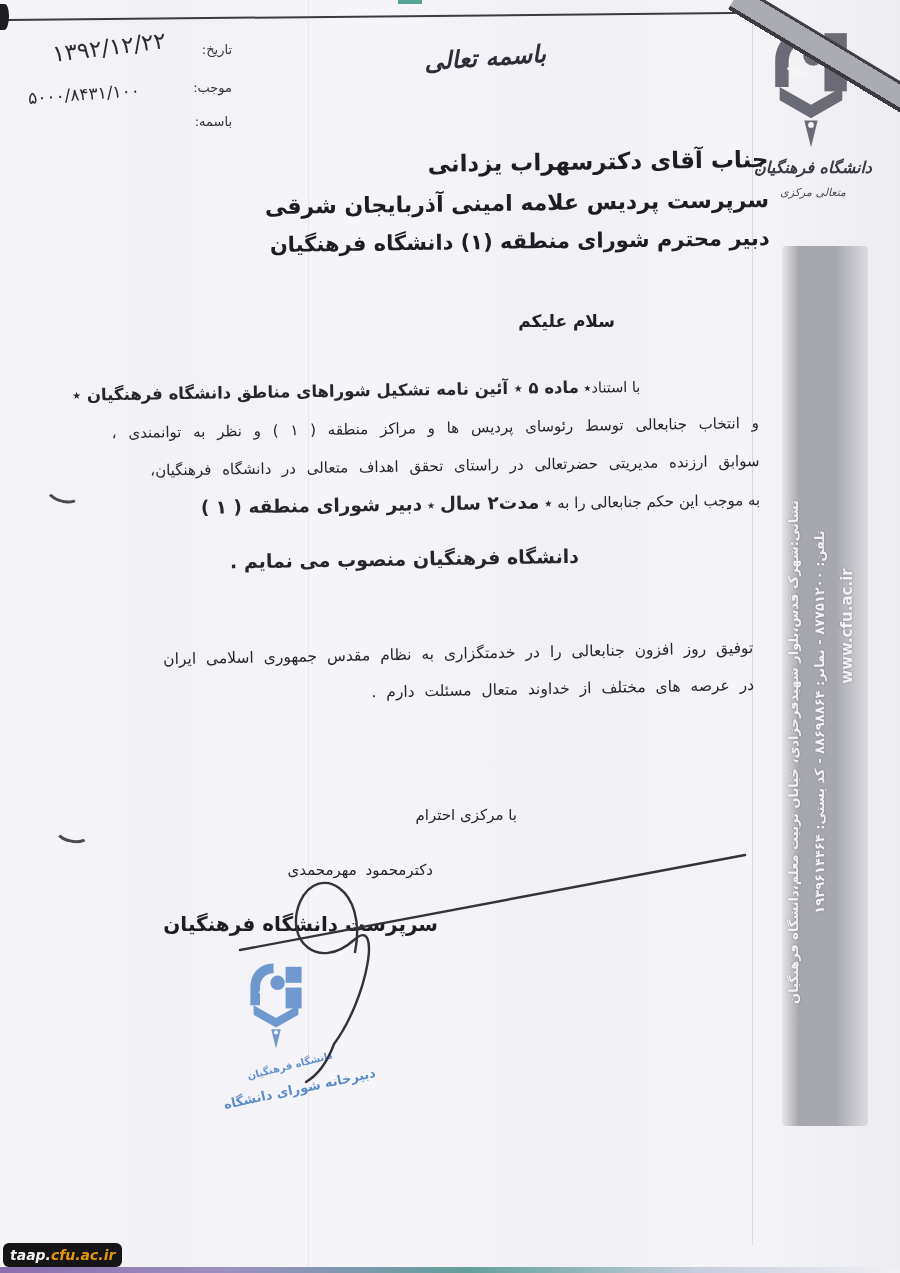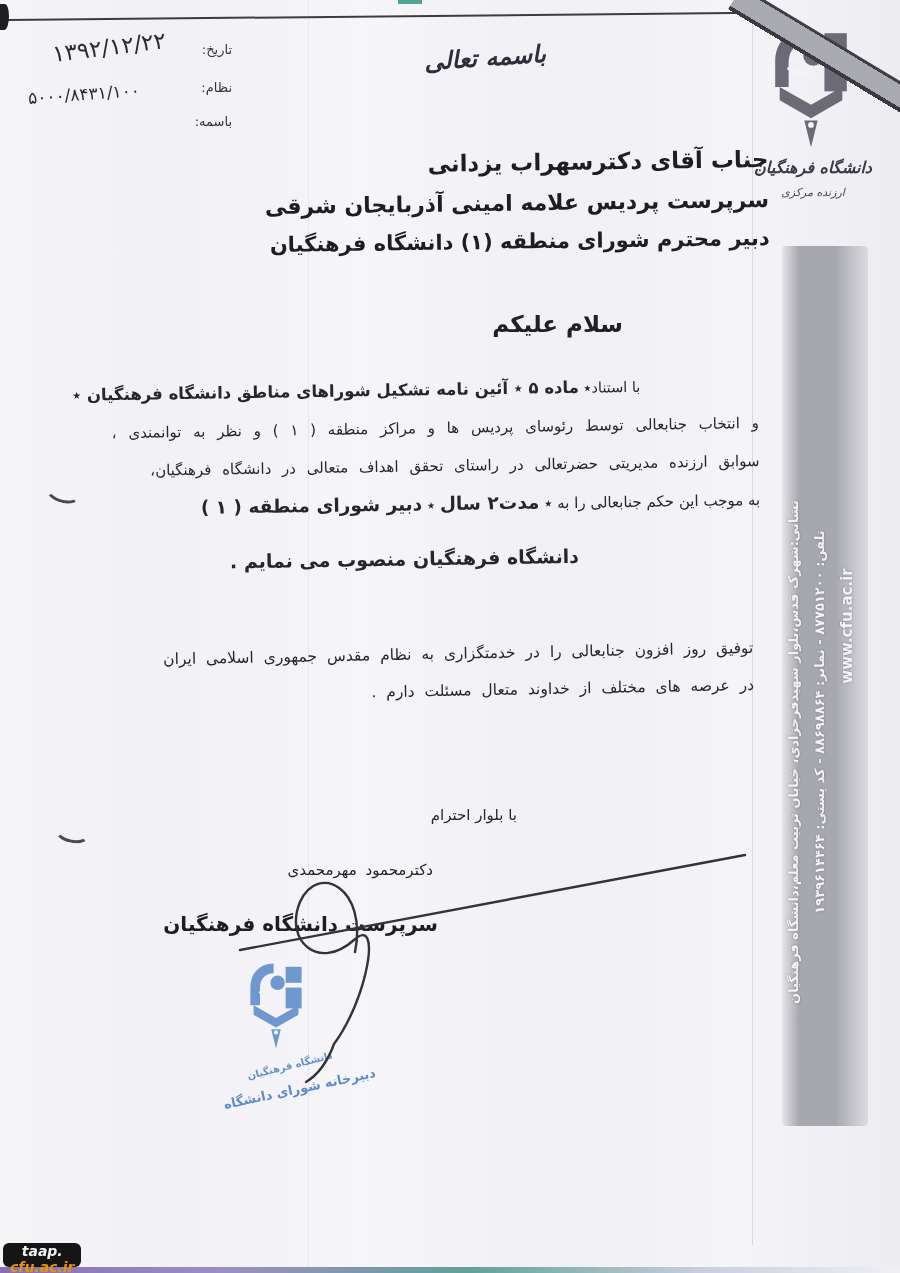--- a/index.html
+++ b/index.html
@@ -44,21 +44,21 @@
   #logo-org-unit { position:absolute; left:760px; top:186px; width:106px; text-align:center;
     font-size:11px; font-style:italic; color:#4a4a54; direction:rtl; }
 
   
   #recipient { position:absolute; right:132px; top:146px; text-align:right; direction:rtl;
     color:#1d1d24; transform:rotate(-0.8deg); transform-origin:right top; }
   #recipient .r1 { font-size:23px; font-weight:bold; margin-bottom:15px; white-space:nowrap; }
   #recipient .r2 { font-size:22px; font-weight:bold; margin-bottom:14px; white-space:nowrap; }
   #recipient .r3 { font-size:21px; font-weight:bold; white-space:nowrap; }
 
-  #salutation { position:absolute; right:277px; top:311px; font-size:23px; font-weight:bold;
+  #salutation { position:absolute; right:285px; top:311px; font-size:17px; font-weight:bold;
     color:#202027; direction:rtl; }
 
   
   #para1 { position:absolute; right:142px; top:366px; width:718px; direction:rtl;
     color:#26262c; transform:rotate(-0.9deg); transform-origin:right top; }
   .pline { height:38px; line-height:38px; white-space:nowrap; text-align:right; font-size:15px; }
   .l1 { padding-right:118px; }
   .l1 .intro { font-size:14.5px; }
   .l1 .b { font-size:16.5px; font-weight:bold; }
   .l2 { word-spacing:7px; letter-spacing:.2px; }
@@ -93,21 +93,21 @@
       rgba(122,122,132,.62) 62%,rgba(122,122,132,.16) 100%); }
   .side-text { position:absolute; transform:rotate(-90deg); transform-origin:top left;
     direction:rtl; color:#f3f3f5; font-weight:bold; white-space:nowrap; text-align:center;
     text-shadow:0 0 2px rgba(80,80,90,.6); }
   #sidebar-address { left:786px; top:1088px; width:672px; font-size:13px; }
   #sidebar-contact { left:812px; top:1012px; width:580px; font-size:13px; }
   #sidebar-website { left:838px; top:772px; width:292px; font-size:15px; direction:ltr; }
 
   
   #watermark { position:absolute; left:3px; top:1243px; height:24px; padding:0 7px;
-    background:#151515; border-radius:6px; display:flex; align-items:center; z-index:8;flex-direction:column; }
+    background:#151515; border-radius:6px; display:flex; align-items:center; z-index:8; }
   #watermark span { font-size:14px; font-weight:bold; font-style:italic;
     font-family:"DejaVu Sans", sans-serif; }
   #watermark .wm-prefix { color:#f2f2f2; }
   #watermark .wm-domain { color:#e8930c; }
 </style>
 </head>
 <body>
 
 <div id="page">
 
@@ -115,41 +115,41 @@
   <div id="corner-mark"></div>
   <div id="top-edge-dash"></div>
   <div id="corner-band"></div>
   <div class="vstreak" style="left:752px; top:0; height:1245px;"></div>
   <div class="vstreak" style="left:308px; top:0; height:1273px; opacity:.5;"></div>
   <div class="crescent" style="left:46px; top:480px; transform:rotate(14deg);"></div>
   <div class="crescent" style="left:55px; top:820px; transform:rotate(10deg);"></div>
   <div id="bottom-strip"></div>
 
   <div class="meta-label fa" style="right:668px; top:42px;text-align:center;">تاریخ:</div>
-  <div class="meta-label fa" style="right:668px; top:80px;">نظام:</div>
+  <div class="meta-label fa" style="right:668px; top:80px;">موجب:</div>
   <div class="meta-label fa" style="right:668px; top:114px;">باسمه:</div>
   <div id="handwritten-date" class="handwrite fa">۱۳۹۲/۱۲/۲۲</div>
   <div id="handwritten-number" class="handwrite fa">۵۰۰۰/۸۴۳۱/۱۰۰</div>
 
   <div id="bismillah" class="fa">باسمه تعالی</div>
 
   <svg id="university-logo" width="118" height="132" viewBox="0 0 100 118">
     <g fill="#6b6b76">
       <path d="M47,6 C30,6 18,18 18,35 L18,58 L30,58 L30,36 C30,25 37,18 47,18 Z"></path>
       <circle cx="52" cy="30" r="9"></circle>
       <rect x="62" y="10" width="20" height="20"></rect>
       <rect x="62" y="36" width="20" height="26"></rect>
       <path d="M22,58 L50,74 L78,58 L78,70 L50,86 L22,70 Z"></path>
       <path d="M44,88 L50,112 L56,88 Z"></path>
     </g>
     <circle cx="50" cy="92" r="2.6" fill="#f4f4f8"></circle>
     <path d="M30,40 q8,9 18,6" stroke="#f4f4f8" stroke-width="5" fill="none"></path>
   </svg>
   <div id="logo-org-name" class="fa">دانشگاه فرهنگیان</div>
-  <div id="logo-org-unit" class="fa">ارزنده مرکزی</div>
+  <div id="logo-org-unit" class="fa">متعالی مرکزی</div>
 
   <div id="recipient">
     <div class="r1 fa">جناب آقای دکترسهراب یزدانی</div>
     <div class="r2 fa">سرپرست پردیس علامه امینی آذربایجان شرقی</div>
     <div class="r3 fa">دبیر محترم شورای منطقه (۱) دانشگاه فرهنگیان</div>
   </div>
 
   <div id="salutation" class="fa">سلام علیکم</div>
 
   <div id="para1">
@@ -162,21 +162,21 @@
       <span>به موجب این حکم جنابعالی را به ٭ </span><span class="b1">مدت۲ سال</span><span> ٭ </span><span class="b2">دبیر شورای منطقه ( ۱ )</span>
     </div>
     <div class="pline l5 fa">دانشگاه فرهنگیان منصوب می نمایم .</div>
   </div>
 
   <div id="para2">
     <div class="pline fa">توفیق روز افزون جنابعالی را در خدمتگزاری به نظام مقدس جمهوری اسلامی ایران</div>
     <div class="pline fa">در عرصه های مختلف از خداوند متعال مسئلت دارم .</div>
   </div>
 
-  <div id="closing" class="fa">با بلوار احترام</div>
+  <div id="closing" class="fa">با مرکزی احترام</div>
   <div id="signer-name" class="fa">دکترمحمود مهرمحمدی</div>
   <div id="signer-title" class="fa">سرپرست دانشگاه فرهنگیان</div>
 
   <svg id="signature-svg" width="640" height="270" viewBox="0 0 640 270">
     <g stroke="#33333a" stroke-width="2.4" fill="none" stroke-linecap="round">
       <path d="M615,25 L110,120"></path>
       <path d="M225,122 C238,58 188,32 170,72 C154,110 188,142 224,110 C252,84 238,168 204,214 C196,236 186,246 176,252"></path>
     </g>
   </svg>
 

